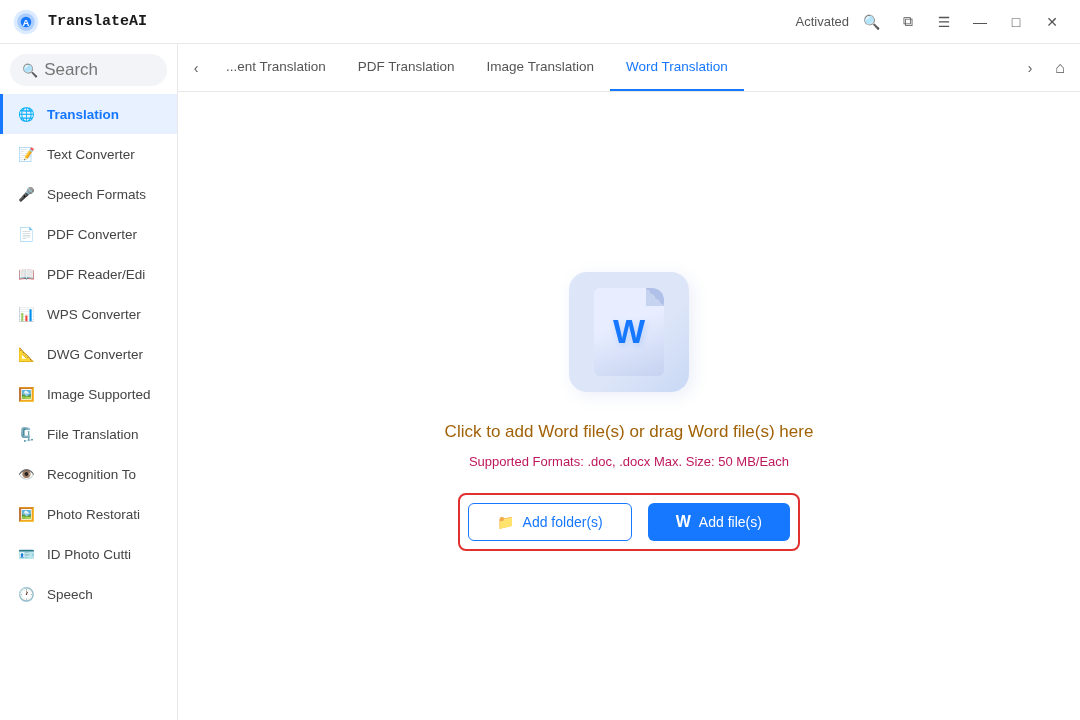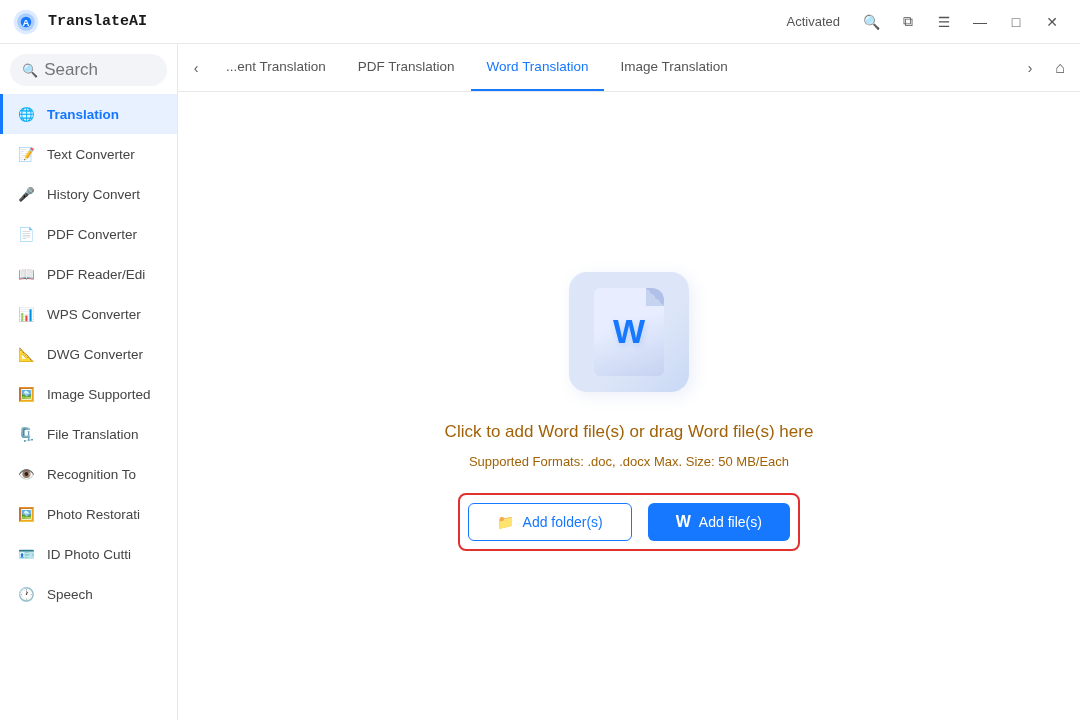--- a/index.html
+++ b/index.html
@@ -41,21 +41,21 @@
       font-family: Liberation Mono, monospace;
     }
     .title-bar-right {
       display: flex;
       align-items: center;
       gap: 4px;
     }
     .activated-badge {
       font-size: 13px;
       color: #555;
-      margin-right: 12px;
+      margin-right: 3px;
     }
     .title-btn {
       width: 32px;
       height: 28px;
       display: flex;
       align-items: center;
       justify-content: center;
       border: none;
       background: transparent;
       cursor: pointer;
@@ -212,21 +212,21 @@
       justify-content: center;
       margin-bottom: 8px;
     }
     .drop-title {
       font-size: 17px;
       color: #a16207;
       font-weight: 500;
     }
     .drop-subtitle {
       font-size: 13px;
-      color: #a16207;
+      color: #be185d;
     }
     .action-buttons {
       display: flex;
       gap: 16px;
       margin-top: 12px;
       border: 2px solid #e03030;
       border-radius: 8px;
       padding: 8px;
     }
     .btn-outline {
@@ -333,21 +333,21 @@
         <div class="sidebar-item active">
       <span class="item-icon">🌐</span>
       <span>Translation</span>
     </div>
         <div class="sidebar-item">
       <span class="item-icon">📝</span>
       <span>Text Converter</span>
     </div>
         <div class="sidebar-item">
       <span class="item-icon">🎤</span>
-      <span>History Convert</span>
+      <span>Speech Formats</span>
     </div>
         <div class="sidebar-item">
       <span class="item-icon">📄</span>
       <span>PDF Converter</span>
     </div>
         <div class="sidebar-item">
       <span class="item-icon">📖</span>
       <span>PDF Reader/Edi</span>
     </div>
         <div class="sidebar-item">
@@ -385,22 +385,22 @@
       </div>
   </div>
 
   <div class="content-area">
 
     <div class="tabs-bar">
       <button class="tab-scroll-btn">‹</button>
       <div id="tabs-container" style="display:flex;height:100%;align-items:flex-start;">
           <div class="tab-item">...ent Translation</div>
           <div class="tab-item">PDF Translation</div>
+          <div class="tab-item">Image Translation</div>
           <div class="tab-item active">Word Translation</div>
-          <div class="tab-item">Image Translation</div>
         </div>
       <div class="tab-spacer"></div>
       <button class="tab-scroll-btn">›</button>
       <button class="tab-home-btn">⌂</button>
     </div>
 
     <div class="drop-zone">
       <div class="word-icon-wrapper">
         <div class="word-svg-bg">
           <div class="word-doc-shape">

